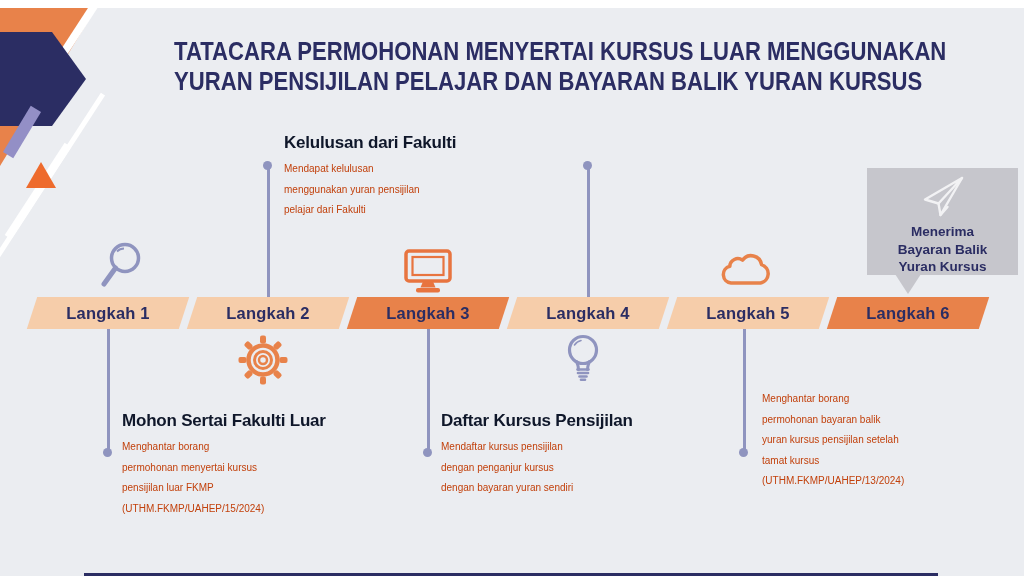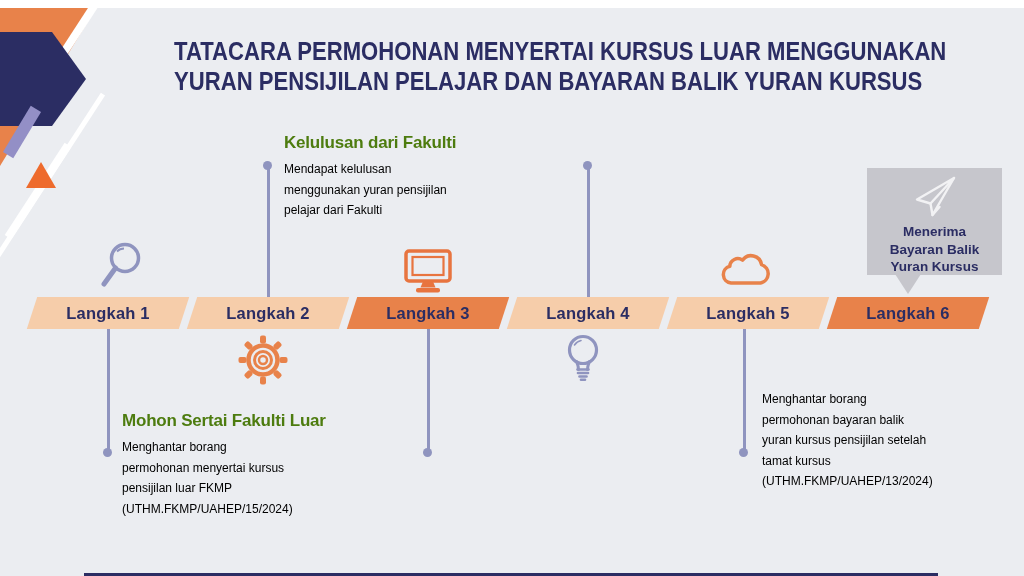--- a/index.html
+++ b/index.html
@@ -28,25 +28,25 @@
   .seg{position:absolute;top:289px;width:152px;height:32px;transform:skewX(-18deg);}
   .seg-light{background:#f6cdaa;}
   .seg-dark{background:#e8824a;}
   .seg-label{display:block;width:100%;height:32px;line-height:32px;text-align:center;
              transform:skewX(18deg);font-weight:700;font-size:16.5px;color:#2b2d63;letter-spacing:.2px;}
   
   .vline{position:absolute;width:2.5px;background:#8f94bf;}
   .dot{position:absolute;width:9px;height:9px;border-radius:50%;background:#8f94bf;}
   
   .block{position:absolute;}
-  .h-step{font-weight:700;font-size:17px;line-height:21px;color:#4d7c0f;letter-spacing:-0.2px;
+  .h-step{font-weight:700;font-size:17px;line-height:21px;color:#0f172a;letter-spacing:-0.2px;
           white-space:pre-line;margin:0 0 6px 0;}
-  .b-step{font-size:12px;line-height:20.5px;color:#000000;white-space:pre-line;}
+  .b-step{font-size:10px;line-height:20.5px;color:#c2410c;white-space:pre-line;}
   
-  .callout{position:absolute;left:867px;top:160px;width:135px;height:107px;background:#c6c6cc;
+  .callout{position:absolute;left:867px;top:160px;width:151px;height:107px;background:#c6c6cc;
            text-align:center;}
   .callout-pointer{position:absolute;left:895px;top:266px;width:0;height:0;
            border-left:13px solid transparent;border-right:13px solid transparent;
            border-top:20px solid #c6c6cc;}
   .callout-text{font-weight:700;font-size:13.5px;line-height:17.5px;color:#2b2d63;white-space:pre-line;}
   .icon{position:absolute;}
 </style>
 </head>
 <body>
 
@@ -105,20 +105,24 @@
   </div>
 
   <div class="block" style="left:122px;top:402px;width:240px">
     <div class="h-step">Mohon Sertai Fakulti Luar</div>
     <div class="b-step">Menghantar borang
 permohonan menyertai kursus
 pensijilan luar FKMP
 (UTHM.FKMP/UAHEP/15/2024)</div>
   </div>
   <div class="block" style="left:441px;top:402px;width:235px">
+    <div class="h-step">Daftar Kursus Pensijilan</div>
+    <div class="b-step">Mendaftar kursus pensijilan
+dengan penganjur kursus
+dengan bayaran yuran sendiri</div>
   </div>
   <div class="block" style="left:762px;top:381px;width:240px">
     <div class="b-step">Menghantar borang
 permohonan bayaran balik
 yuran kursus pensijilan setelah
 tamat kursus
 (UTHM.FKMP/UAHEP/13/2024)</div>
   </div>
 
   <div class="callout">

